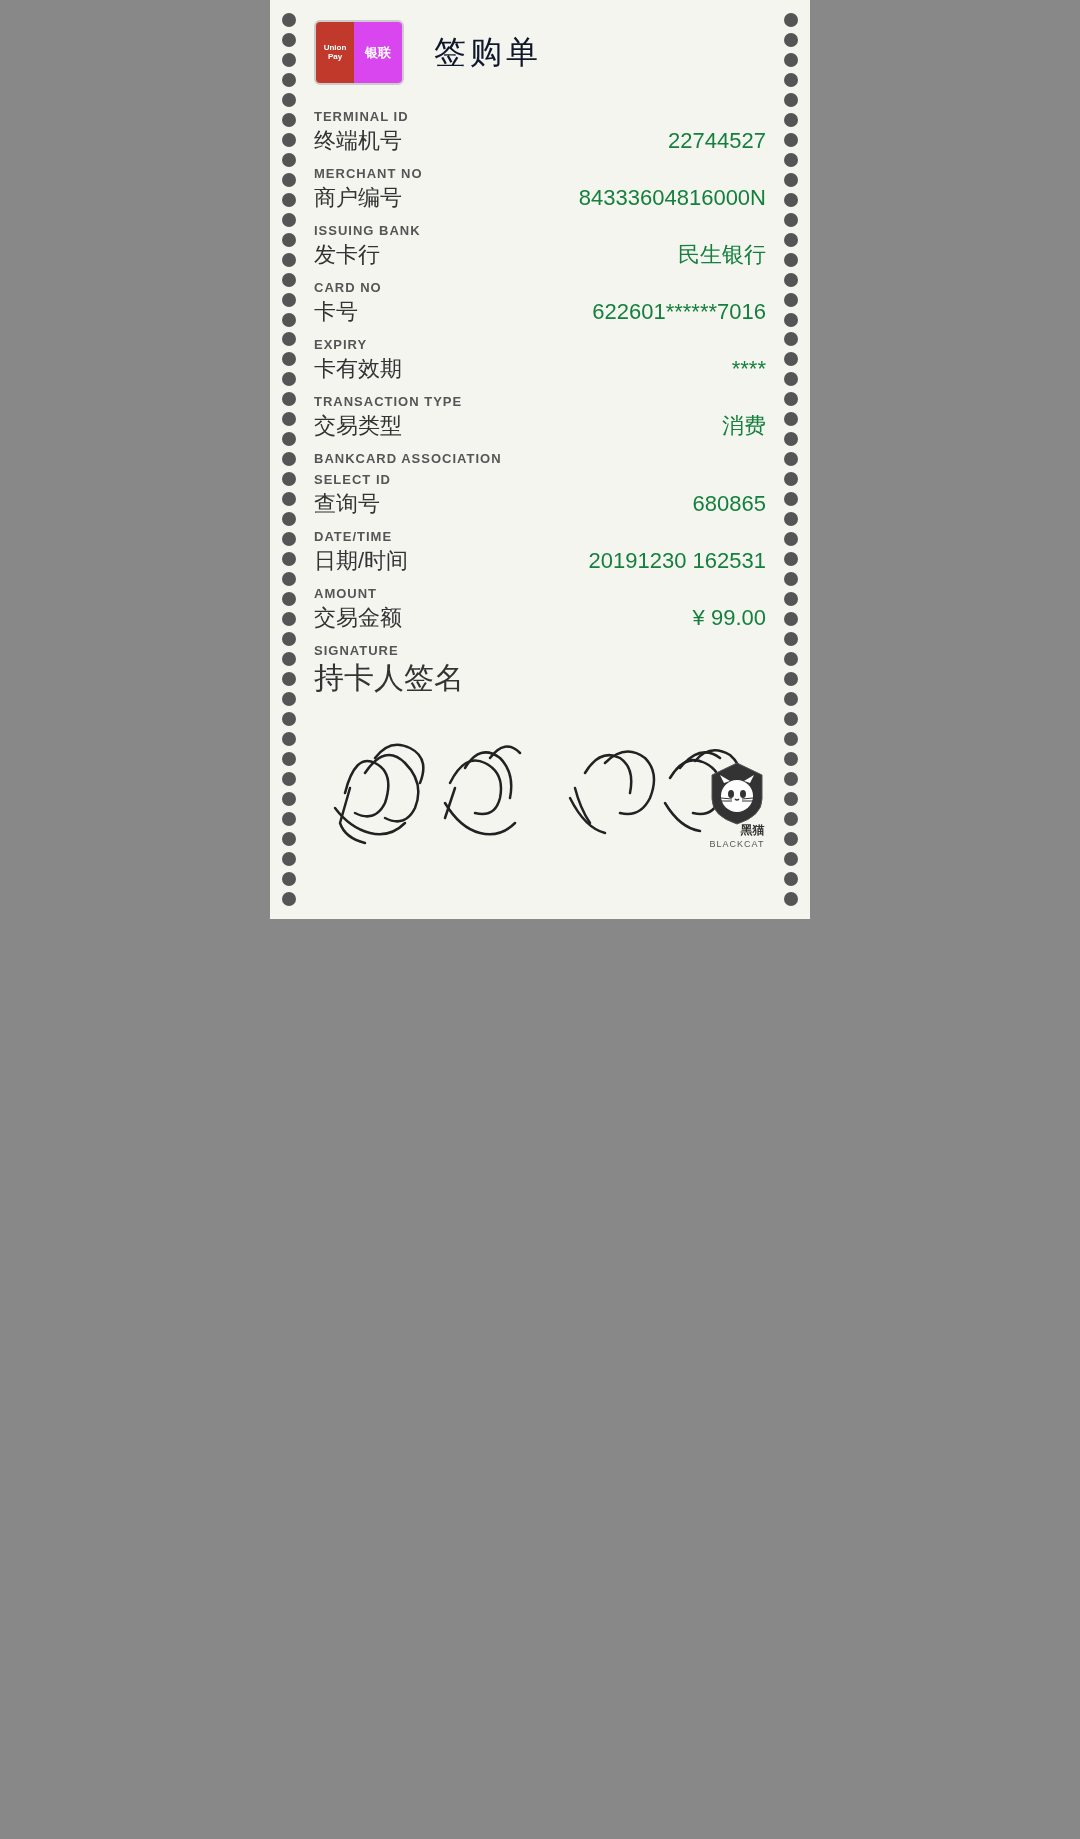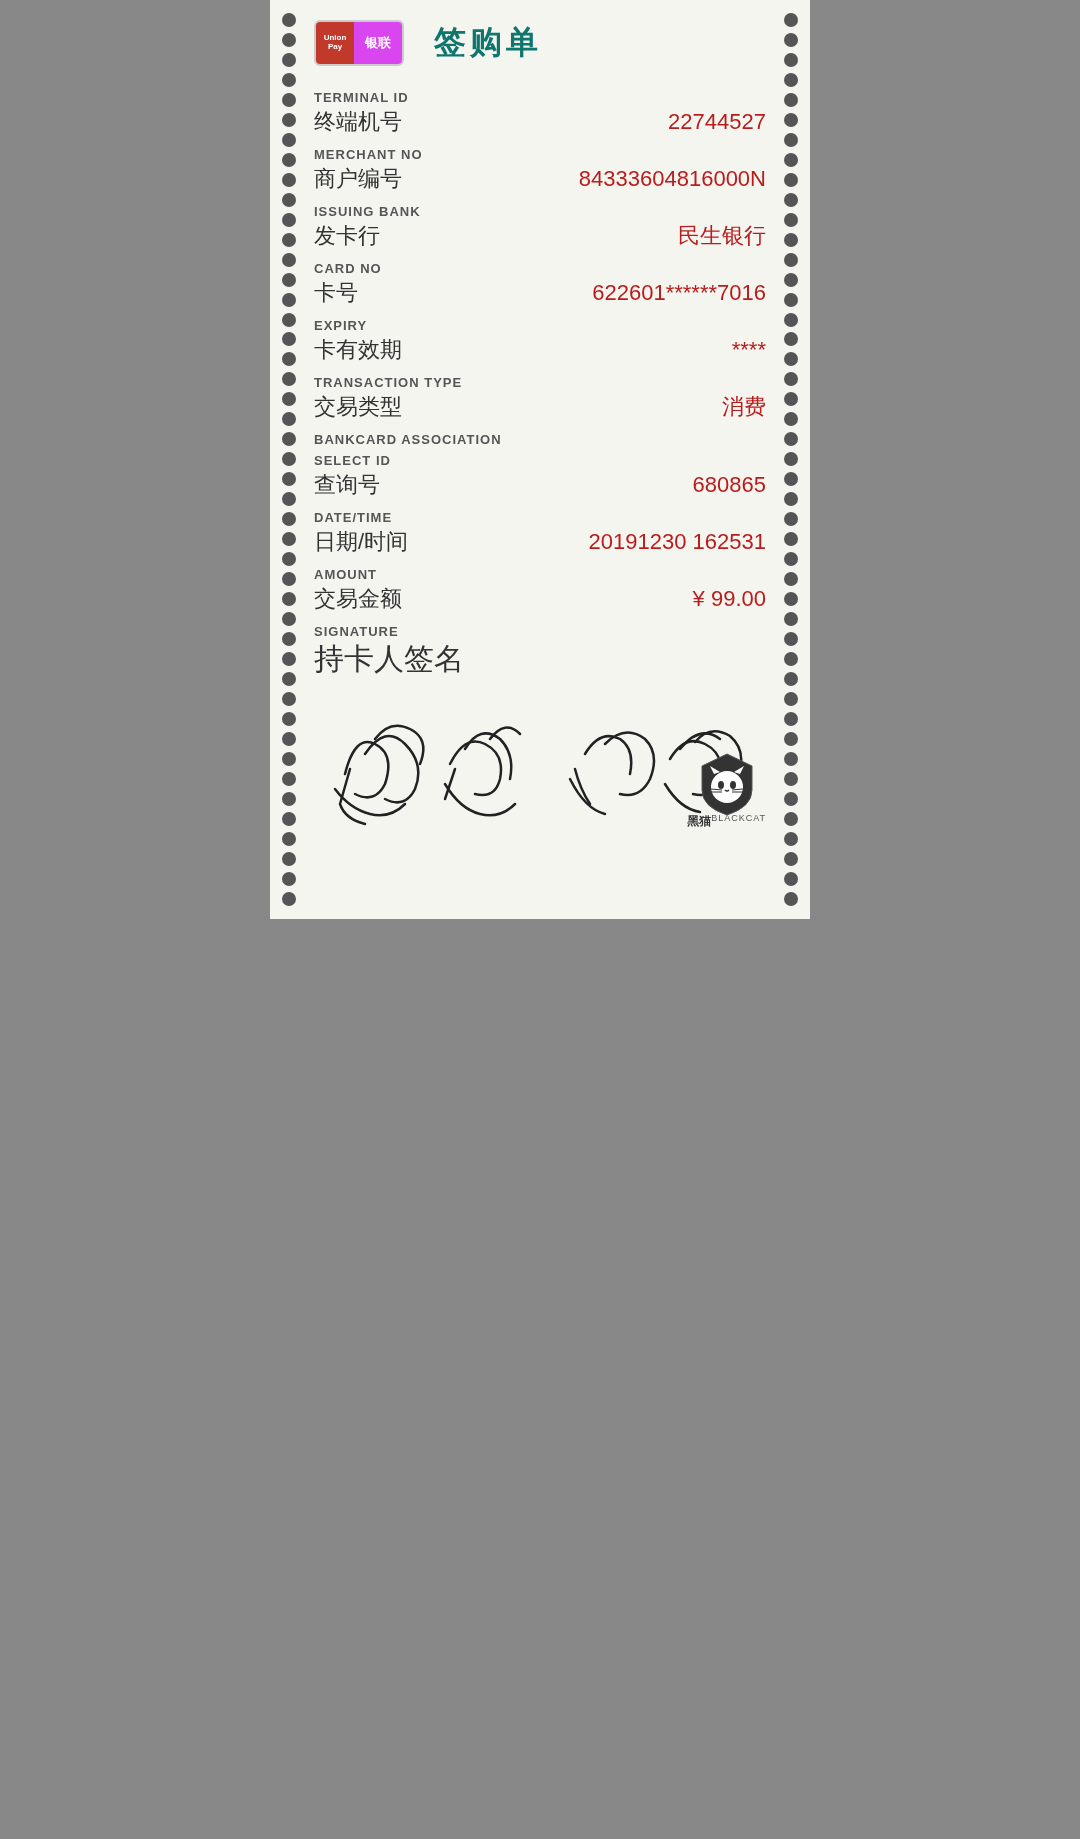--- a/index.html
+++ b/index.html
@@ -62,22 +62,22 @@
     
     .header {
       display: flex;
       align-items: center;
       margin-bottom: 24px;
       gap: 30px;
     }
 
     .receipt-title {
       font-size: 32px;
-      color: #0f766e;
-      font-weight: bold;
+      color: #0f172a;
+      font-weight: normal;
       letter-spacing: 4px;
     }
 
     
     .field-block {
       margin-bottom: 6px;
     }
 
     .field-label-en {
       font-size: 13px;
@@ -95,21 +95,21 @@
     }
 
     .field-label-cn {
       font-size: 22px;
       color: #333;
       font-weight: normal;
     }
 
     .field-value {
       font-size: 22px;
-      color: #b91c1c;
+      color: #15803d;
       font-weight: normal;
       text-align: right;
     }
 
     
     .signature-section {
       margin-top: 10px;
     }
 
     .signature-label-en {
@@ -149,21 +149,21 @@
       flex-direction: column;
       align-items: center;
     }
 
     
     .logo-container {
       border: 2px solid #ccc;
       border-radius: 6px;
       overflow: hidden;
       width: 90px;
-      height: 46px;
+      height: 65px;
       display: flex;
       align-items: stretch;
     }
 
     .logo-left {
       background: #c0392b;
       width: 38px;
       display: flex;
       flex-direction: column;
       justify-content: center;
@@ -425,21 +425,21 @@
             <ellipse cx="23" cy="33" rx="3" ry="4" fill="#333"></ellipse>
             <ellipse cx="35" cy="33" rx="3" ry="4" fill="#333"></ellipse>
 
             <path d="M27,38 Q29,40 31,38" fill="none" stroke="#333" stroke-width="1.5"></path>
 
             <line x1="13" y1="37" x2="24" y2="38" stroke="#333" stroke-width="1"></line>
             <line x1="13" y1="40" x2="24" y2="40" stroke="#333" stroke-width="1"></line>
             <line x1="34" y1="38" x2="45" y2="37" stroke="#333" stroke-width="1"></line>
             <line x1="34" y1="40" x2="45" y2="40" stroke="#333" stroke-width="1"></line>
           </svg>
-          <div style="display:flex; flex-direction:row; align-items:flex-start; margin-top:-4px;">
+          <div style="display:flex; flex-direction:column; align-items:flex-end; margin-top:-4px;">
             <span style="font-size:12px; color:#333; font-weight:bold;">黑猫</span>
             <span style="font-size:9px; color:#555; letter-spacing:1px;">BLACKCAT</span>
           </div>
         </div>
       </div>
     </div>
 
   </div>
 </div>
 

